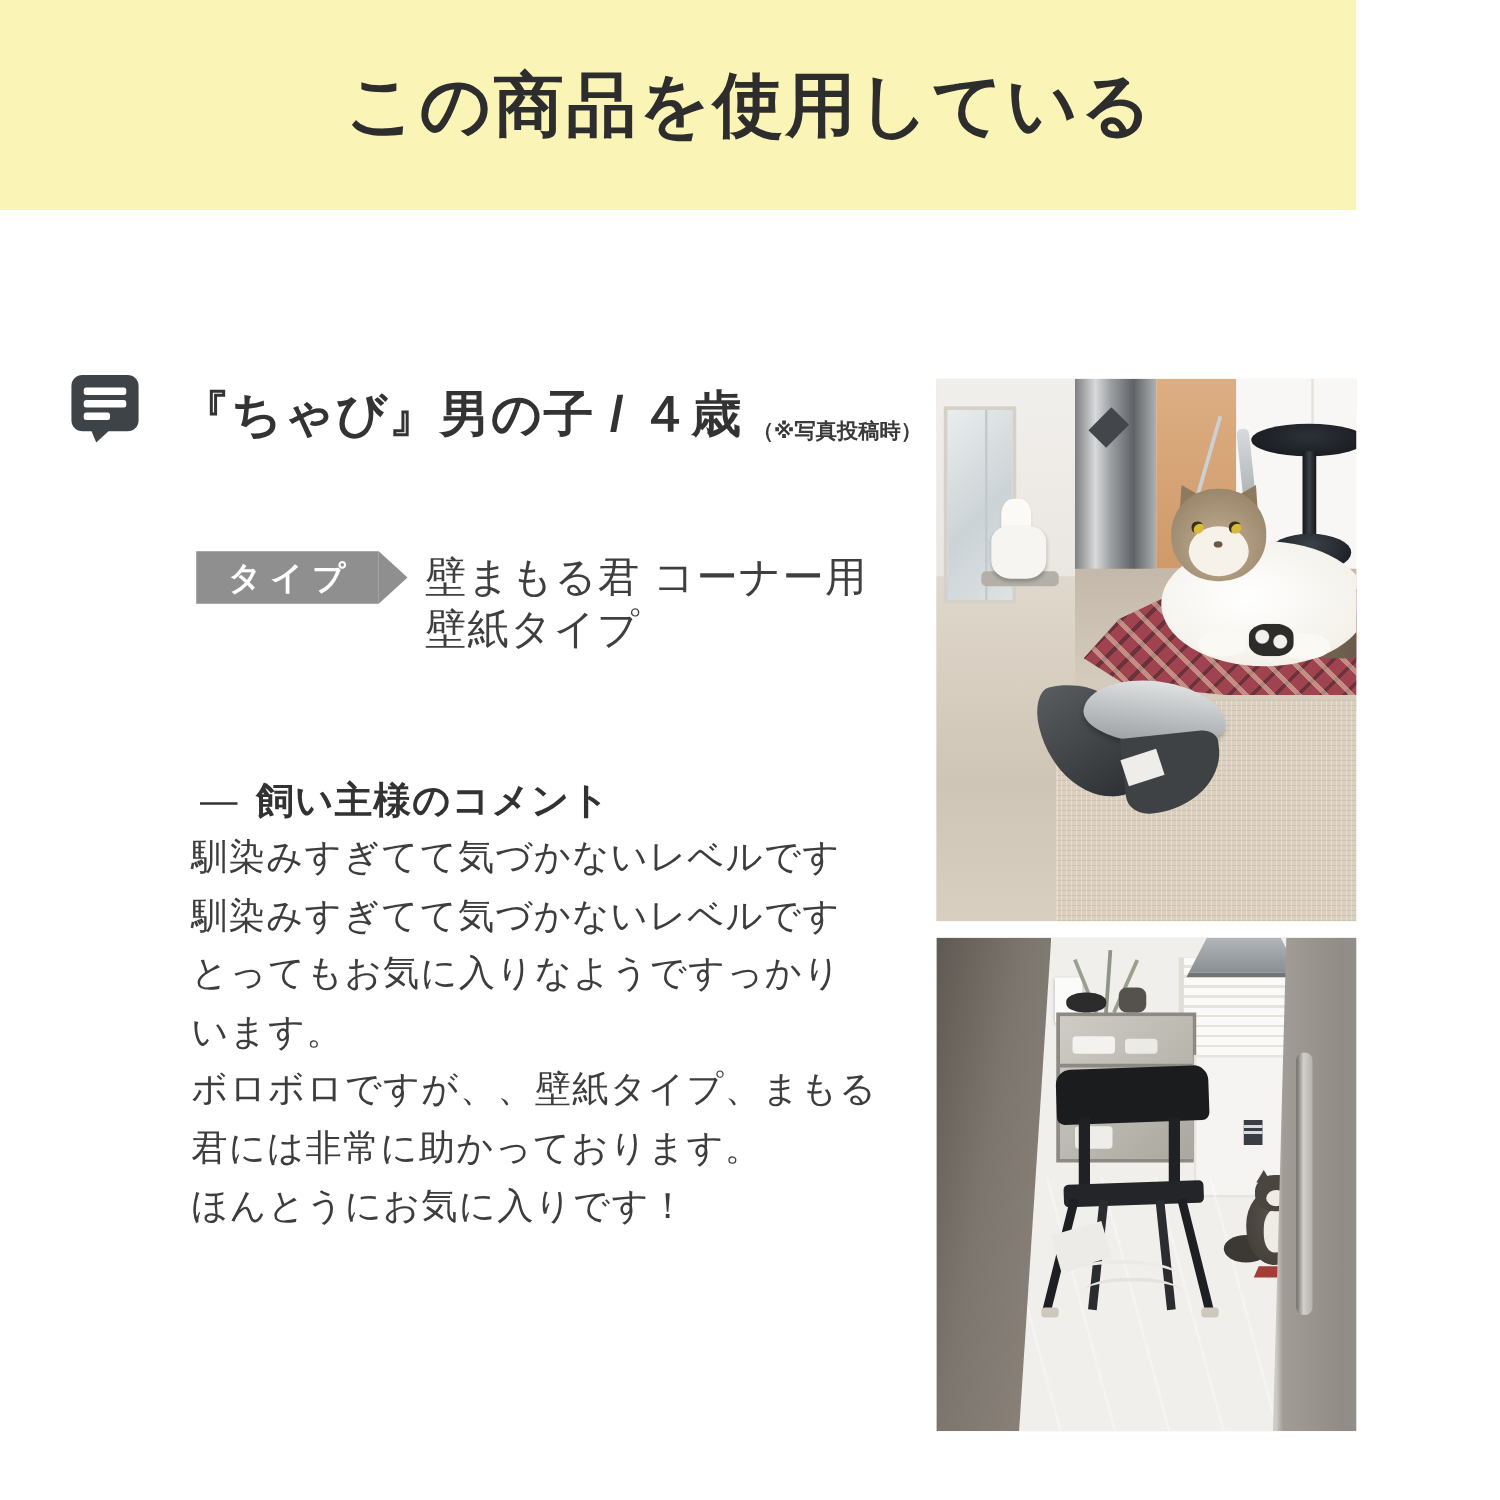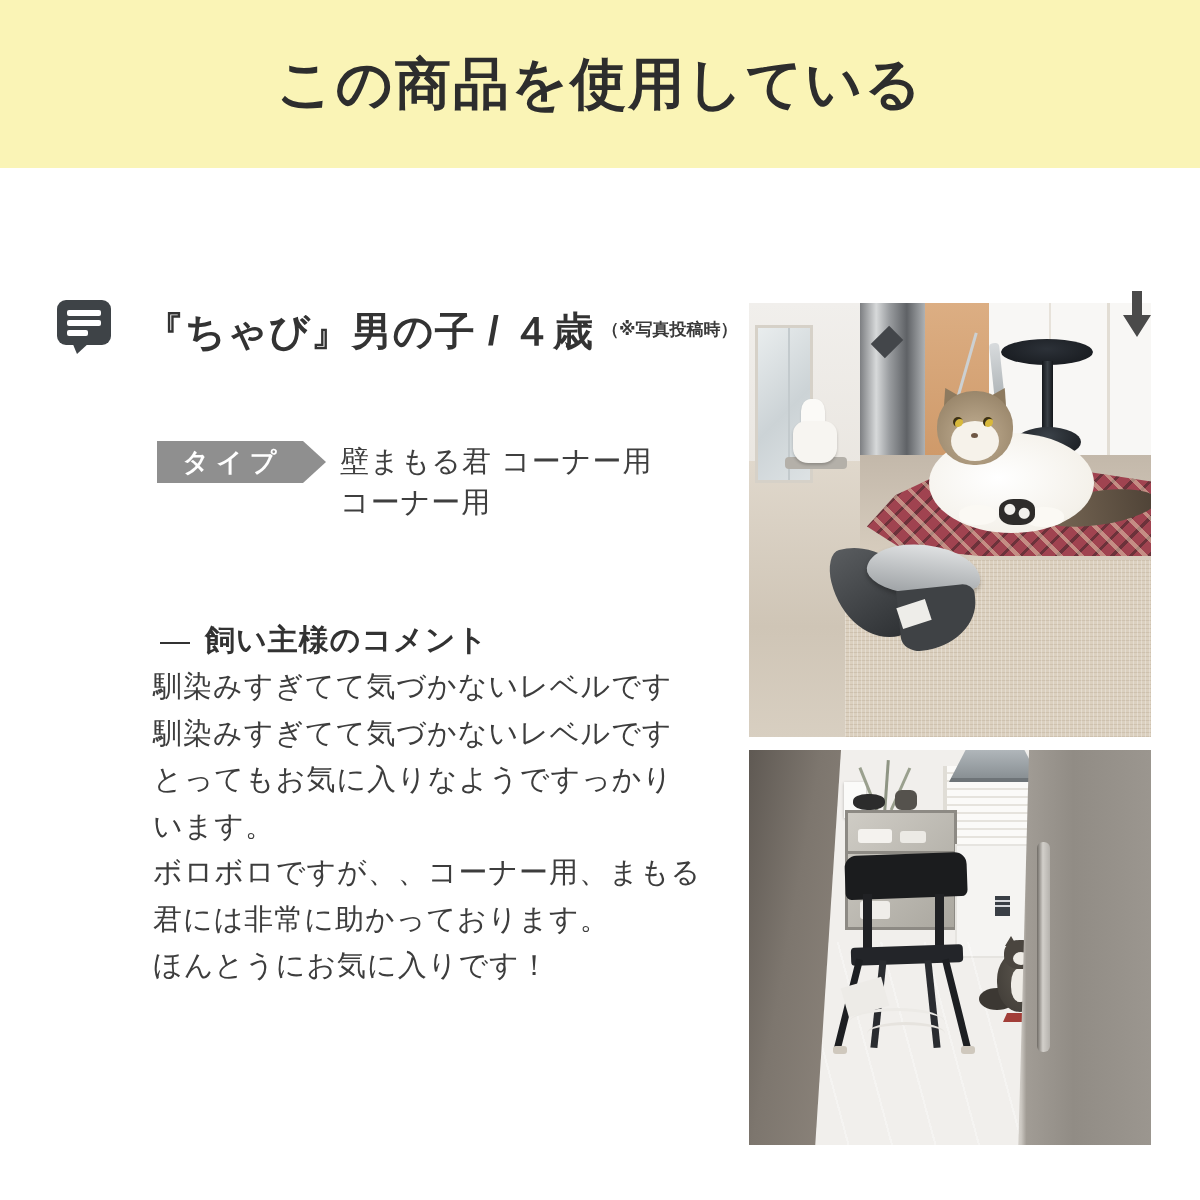--- a/index.html
+++ b/index.html
@@ -1,37 +1,37 @@
 <!DOCTYPE html>
 <html style="--banner_bg: #FAF4B6; --heading_text: #2D2D2D; --body_text: #3D3D3D; --badge_bg: #8F8F8F; --icon_dark: #3E4347; --arrow_gray: #4A4A4A;"><head>
 <meta charset="utf-8">
 <style>
   html,body{margin:0;padding:0;background:#fff;}
-  .page{position:relative;width:1200px;height:1200px;background:#fff;overflow:hidden;
-        font-family:"Liberation Sans","DejaVu Sans",sans-serif;color:var(--body_text,#3d3d3d);}
+  .page{position:relative;width:1068px;height:1200px;background:#fff;overflow:hidden;
+        font-family:"Liberation Sans","DejaVu Sans",sans-serif;color:var(--body_text,#3d3d3d);padding-left:17px;}
 
   
   .banner{position:absolute;left:0;top:0;width:1200px;height:168px;background:var(--banner_bg,#faf4b6);
           display:flex;flex-direction:column;align-items:center;justify-content:center;text-align:center;}
   .banner-line{font-size:56px;font-weight:bold;color:var(--heading_text,#2d2d2d);line-height:62px;letter-spacing:2px;}
 
   
   .speech-icon{position:absolute;left:57px;top:300px;width:54px;height:54px;}
   .profile-title{position:absolute;left:144px;top:304px;display:flex;align-items:flex-end;white-space:nowrap;}
   .profile-name{font-size:40px;font-weight:bold;color:#333;letter-spacing:1px;}
-  .profile-note{font-size:17px;font-weight:600;color:#3a3a3a;margin-left:8px;margin-bottom:18px;}
+  .profile-note{font-size:17px;font-weight:600;color:#3a3a3a;margin-left:8px;margin-bottom:3px;}
 
   
   .type-badge{position:absolute;left:157px;top:441px;width:146px;height:42px;background:var(--badge_bg,#8f8f8f);
               color:#fff;font-size:26px;font-weight:bold;letter-spacing:7px;
               display:flex;align-items:center;justify-content:center;padding-left:6px;box-sizing:border-box;}
   .type-badge::after{content:"";position:absolute;left:100%;top:0;width:0;height:0;
               border-top:21px solid transparent;border-bottom:21px solid transparent;
               border-left:23px solid var(--badge_bg,#8f8f8f);}
-  .type-lines{position:absolute;left:340px;top:441px;font-size:29px;color:#3f3f3f;line-height:41px;letter-spacing:1px;}
+  .type-lines{position:absolute;left:340px;top:441px;font-size:33px;color:#3f3f3f;line-height:41px;letter-spacing:1px;}
 
   
   .comment-heading{position:absolute;left:160px;top:620px;font-size:30px;font-weight:bold;color:#323232;
                    display:flex;align-items:center;letter-spacing:1px;}
   .comment-dash{margin-right:14px;font-weight:normal;}
   .comment-body{position:absolute;left:153px;top:663px;width:575px;font-size:29px;line-height:46.5px;
                 color:var(--body_text,#3d3d3d);letter-spacing:1px;}
   .credit{position:absolute;left:159px;top:1008px;font-size:26px;color:#3f3f3f;letter-spacing:0.5px;}
 
   
@@ -173,33 +173,33 @@
   <div class="profile-title">
     <span class="profile-name">『ちゃび』男の子 / ４歳</span>
     <span class="profile-note">（※写真投稿時）</span>
   </div>
 
   <div class="type-badge">
     <span>タイプ</span>
   </div>
   <div class="type-lines">
     <div>壁まもる君 コーナー用</div>
-    <div>コーナー用</div>
+    <div>壁紙タイプ</div>
   </div>
 
   <div class="comment-heading">
     <span class="comment-dash">—</span>
     <span>飼い主様のコメント</span>
   </div>
   <div class="comment-body">
     <div>馴染みすぎてて気づかないレベルです</div>
     <div>馴染みすぎてて気づかないレベルです</div>
     <div>とってもお気に入りなようですっかり</div>
     <div>います。</div>
-    <div>ボロボロですが、、コーナー用、まもる</div>
+    <div>ボロボロですが、、壁紙タイプ、まもる</div>
     <div>君には非常に助かっております。</div>
     <div>ほんとうにお気に入りです！</div>
   </div>
 
   <div class="down-arrow">
     <svg width="28" height="46" viewBox="0 0 28 46">
       <polygon points="9,0 19,0 19,24 28,24 14,46 0,24 9,24" fill="#4A4A4A"></polygon>
     </svg>
   </div>
 

